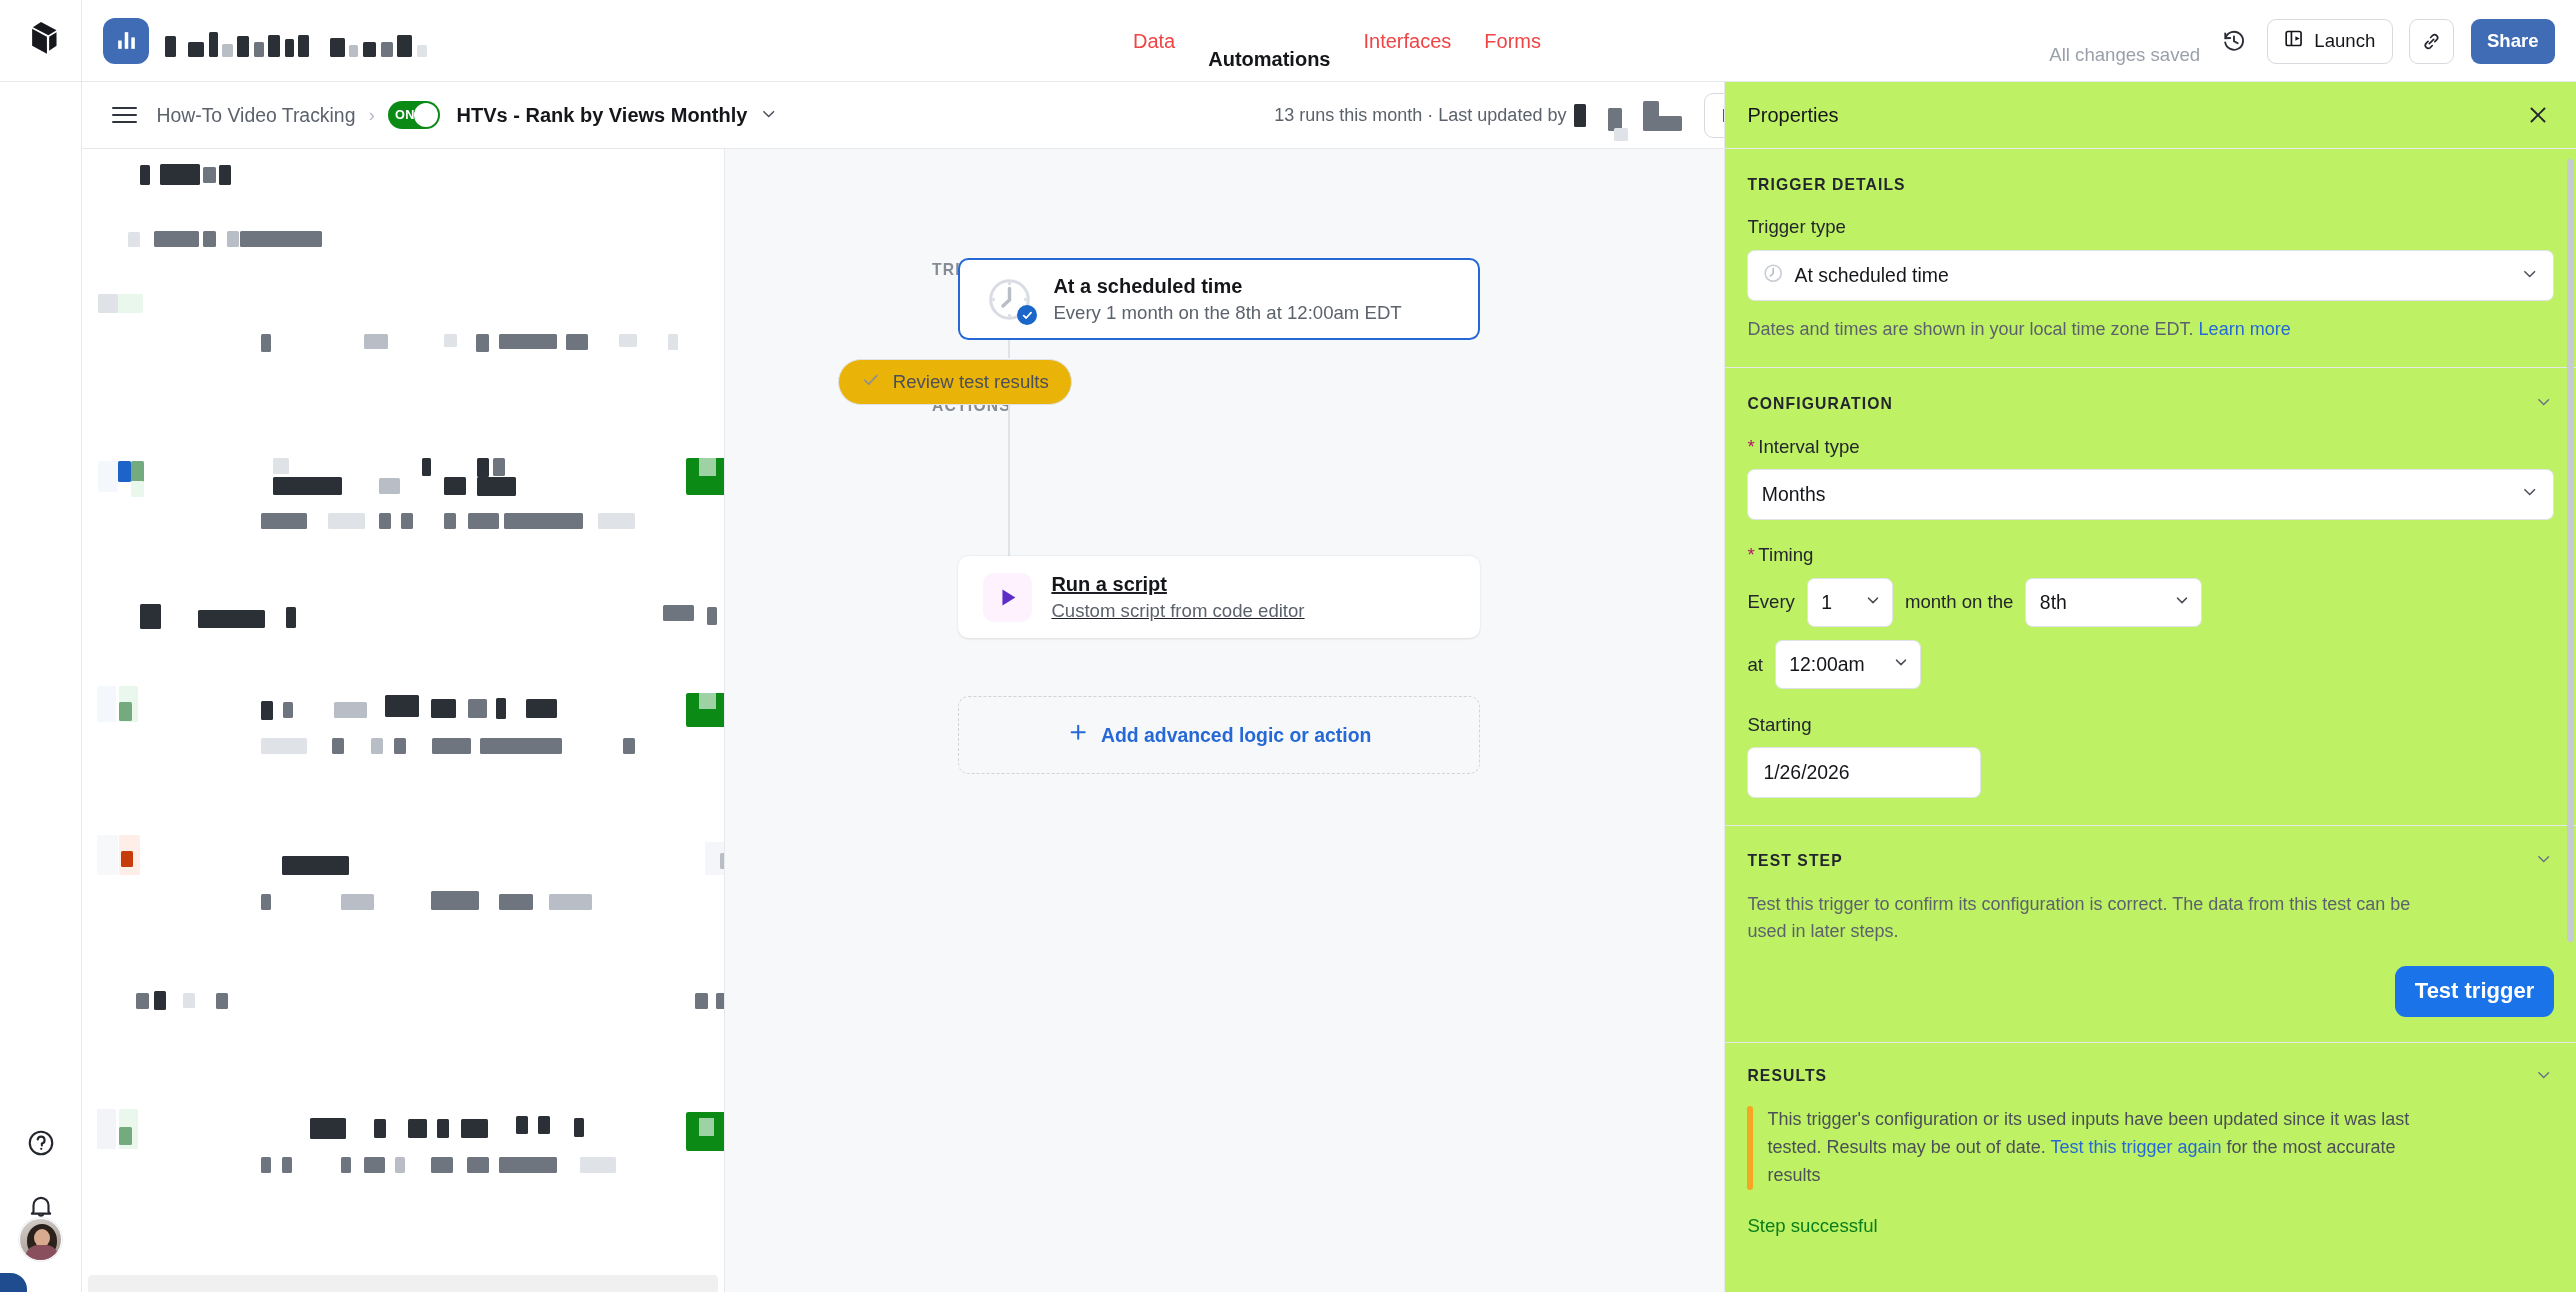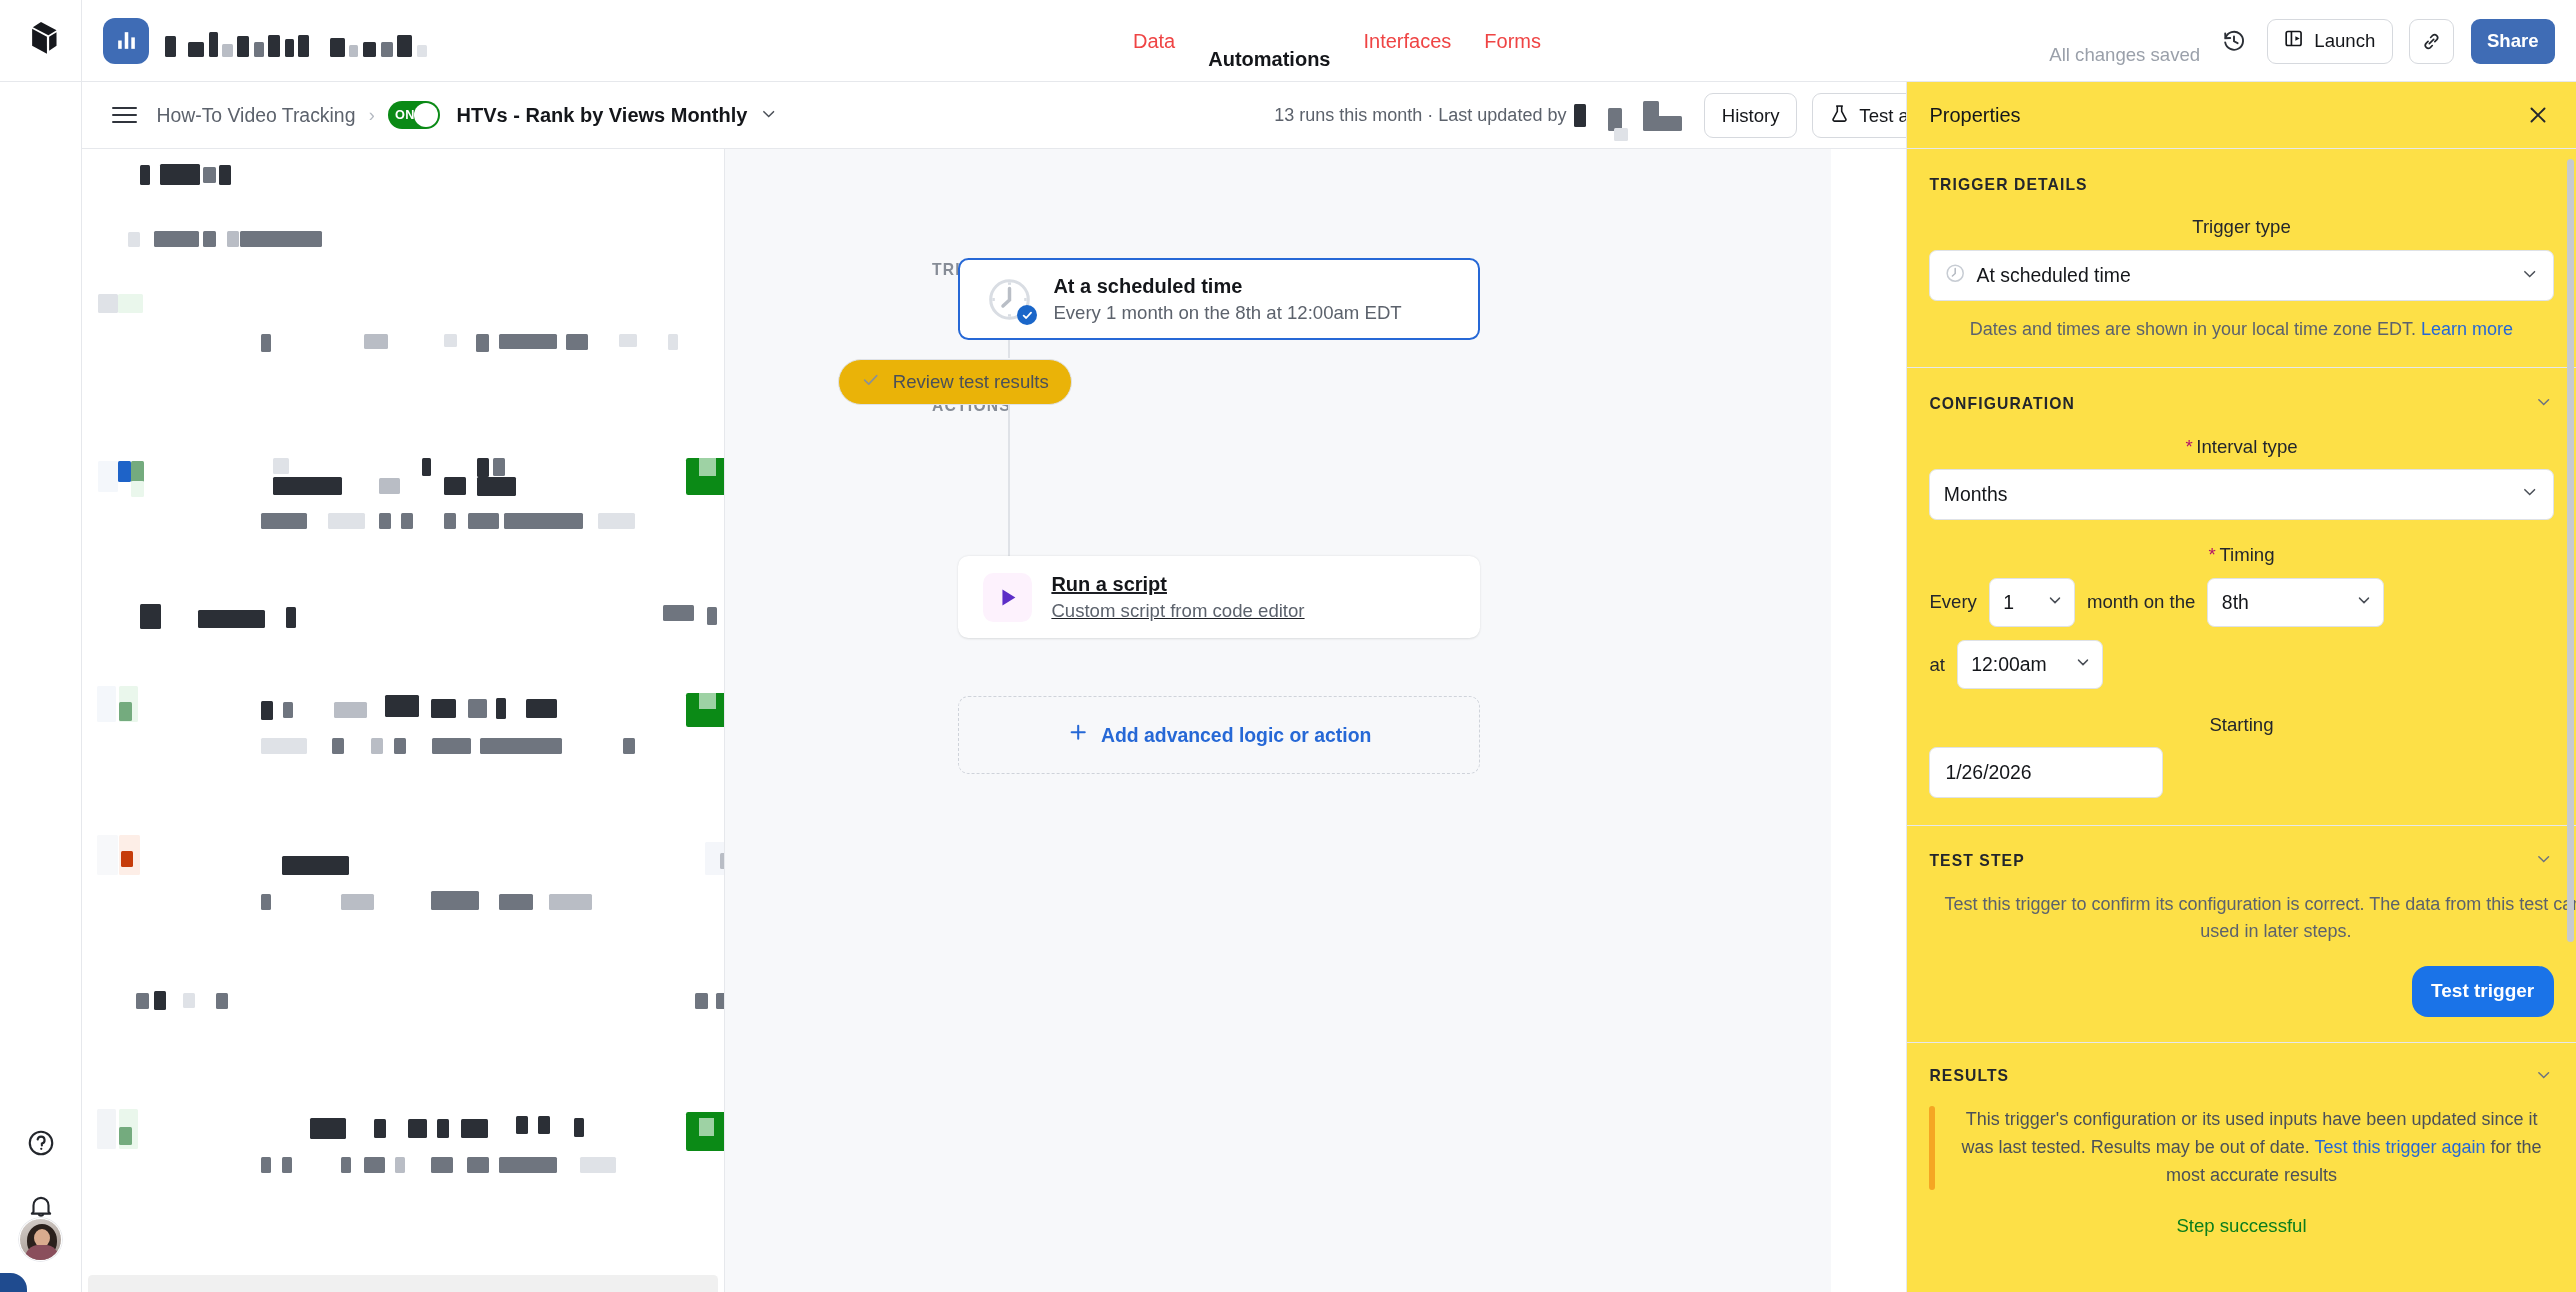--- a/index.html
+++ b/index.html
@@ -150,22 +150,22 @@
     display: flex; align-items: center; justify-content: center; flex: 0 0 auto;
   }
   .add-action {
     position: absolute; border: 1.5px dashed #cfd3da; border-radius: 10.4px;
     display: flex; align-items: center; justify-content: center; gap: 12px;
     color: #2668d6; font-size: 19.4px; font-weight: 700; cursor: pointer; background: transparent;
   }
 
   
   .props {
-    position: absolute; top: 82px; right: 0; width: 670px; height: 1210px;
-    background: #fde047; border-left: 0.7px solid #e6e8ec; text-align: center;
+    position: absolute; top: 82px; right: 0; width: 852px; height: 1210px;
+    background: #bef264; border-left: 0.7px solid #e6e8ec;
   }
   .props-head {
     height: 67px; display: flex; align-items: center; justify-content: space-between;
     padding: 0 21px 0 22.4px; border-bottom: 0.7px solid #e6e8ec;
   }
   .props-title { font-size: 20px; color: #14161a; }
   .props-body { position: absolute; top: 67px; left: 0; right: 0; bottom: 0; overflow: hidden; }
   .sect { padding: 0 22.4px; }
   .sect-head {
     display: flex; align-items: center; justify-content: space-between;
@@ -186,22 +186,22 @@
   }
   .helper { font-size: 18px; color: #5c626c; line-height: 1.5; }
   .lnk { color: #2668d6; cursor: pointer; }
   .divider { height: 0.7px; background: #e6e8ec; }
   .input-text {
     height: 51px; border: 0.7px solid #dfe2e7; border-radius: 7.5px; background: #fff;
     display: flex; align-items: center; padding: 0 15px; font-size: 19.4px; color: #14161a;
     cursor: text;
   }
   .btn-test {
-    height: 51px; border-radius: 16px; background: #1a73e8; color: #fff;
-    font-size: 19px; font-weight: 700; display: inline-flex; align-items: center;
+    height: 51px; border-radius: 11px; background: #1a73e8; color: #fff;
+    font-size: 22px; font-weight: 700; display: inline-flex; align-items: center;
     justify-content: center; padding: 0 19.4px; cursor: pointer;
   }
   .warnbox { display: flex; gap: 15px; }
   .warnbar { width: 5.2px; background: #f5a623; border-radius: 3px; flex: 0 0 auto; }
   .warntext { font-size: 18px; color: #4b5058; line-height: 1.55; }
   .success { font-size: 18.6px; color: #0a7d1c; }
   .scrollbar {
     position: absolute; right: 2.2px; width: 6.7px; border-radius: 3.7px; background: #c6cad1;
   }
 

